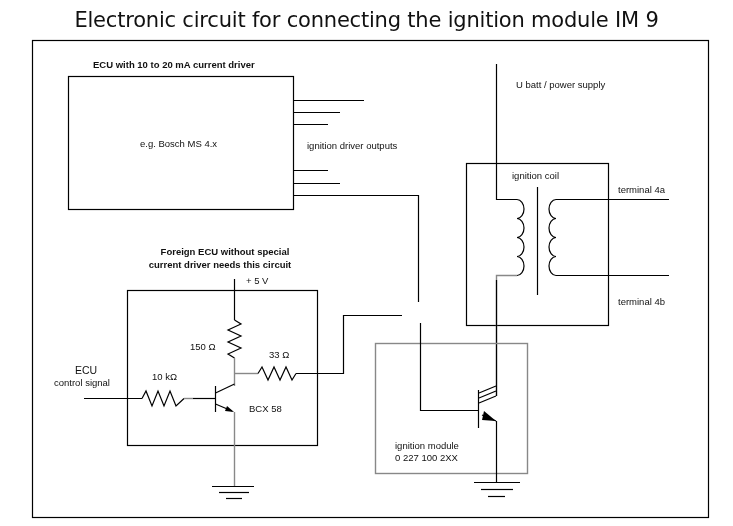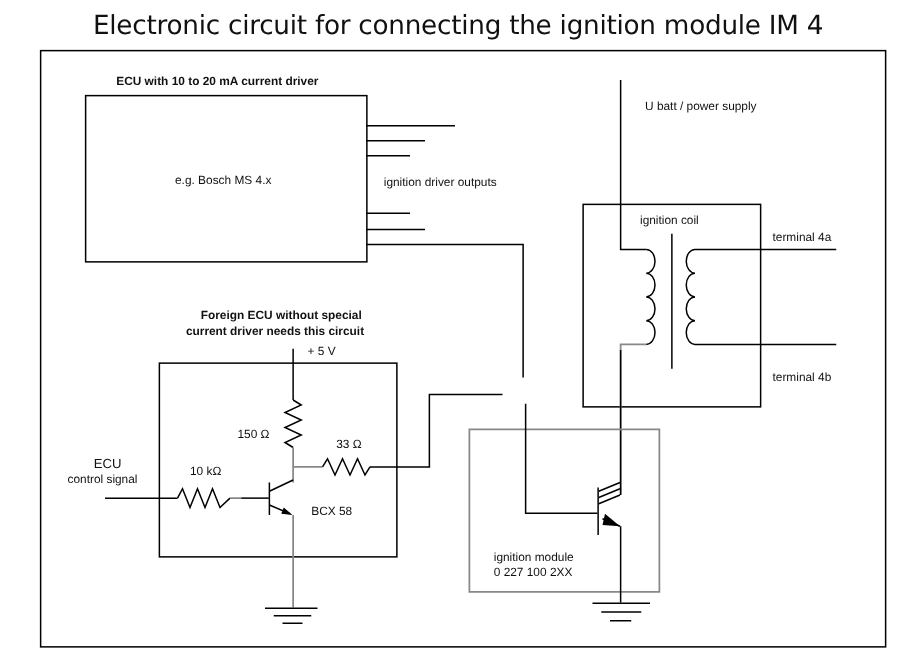--- a/index.html
+++ b/index.html
@@ -7,21 +7,21 @@
   #title { position:absolute; left:0; top:8px; width:733px; text-align:center; font-family:"DejaVu Sans", sans-serif; font-size:21px; color:#111; letter-spacing:-0.2px; }
   svg { position:absolute; left:0; top:0; }
   .lbl { font-family:"Liberation Sans", sans-serif; font-size:9.5px; fill:#111; }
   .lblb { font-family:"Liberation Sans", sans-serif; font-size:9.5px; fill:#111; font-weight:bold; }
   .w { stroke:#000; stroke-width:1.2; fill:none; }
   .wg { stroke:#888; stroke-width:1.4; fill:none; }
 </style>
 </head>
 <body>
 
-<div id="title">Electronic circuit for connecting the ignition module IM 4</div>
+<div id="title">Electronic circuit for connecting the ignition module IM 9</div>
 
 <svg width="733" height="526" viewBox="0 0 733 526">
 
   <rect x="32.5" y="40.5" width="676" height="477" class="w"></rect>
 
   <text x="93" y="68" class="lblb">ECU with 10 to 20 mA current driver</text>
   <rect x="68.5" y="76.5" width="225" height="133" class="w"></rect>
   <text x="140" y="147" class="lbl">e.g. Bosch MS 4.x</text>
   <g>
     <line x1="293" y1="100.5" x2="364" y2="100.5" class="w"></line>

